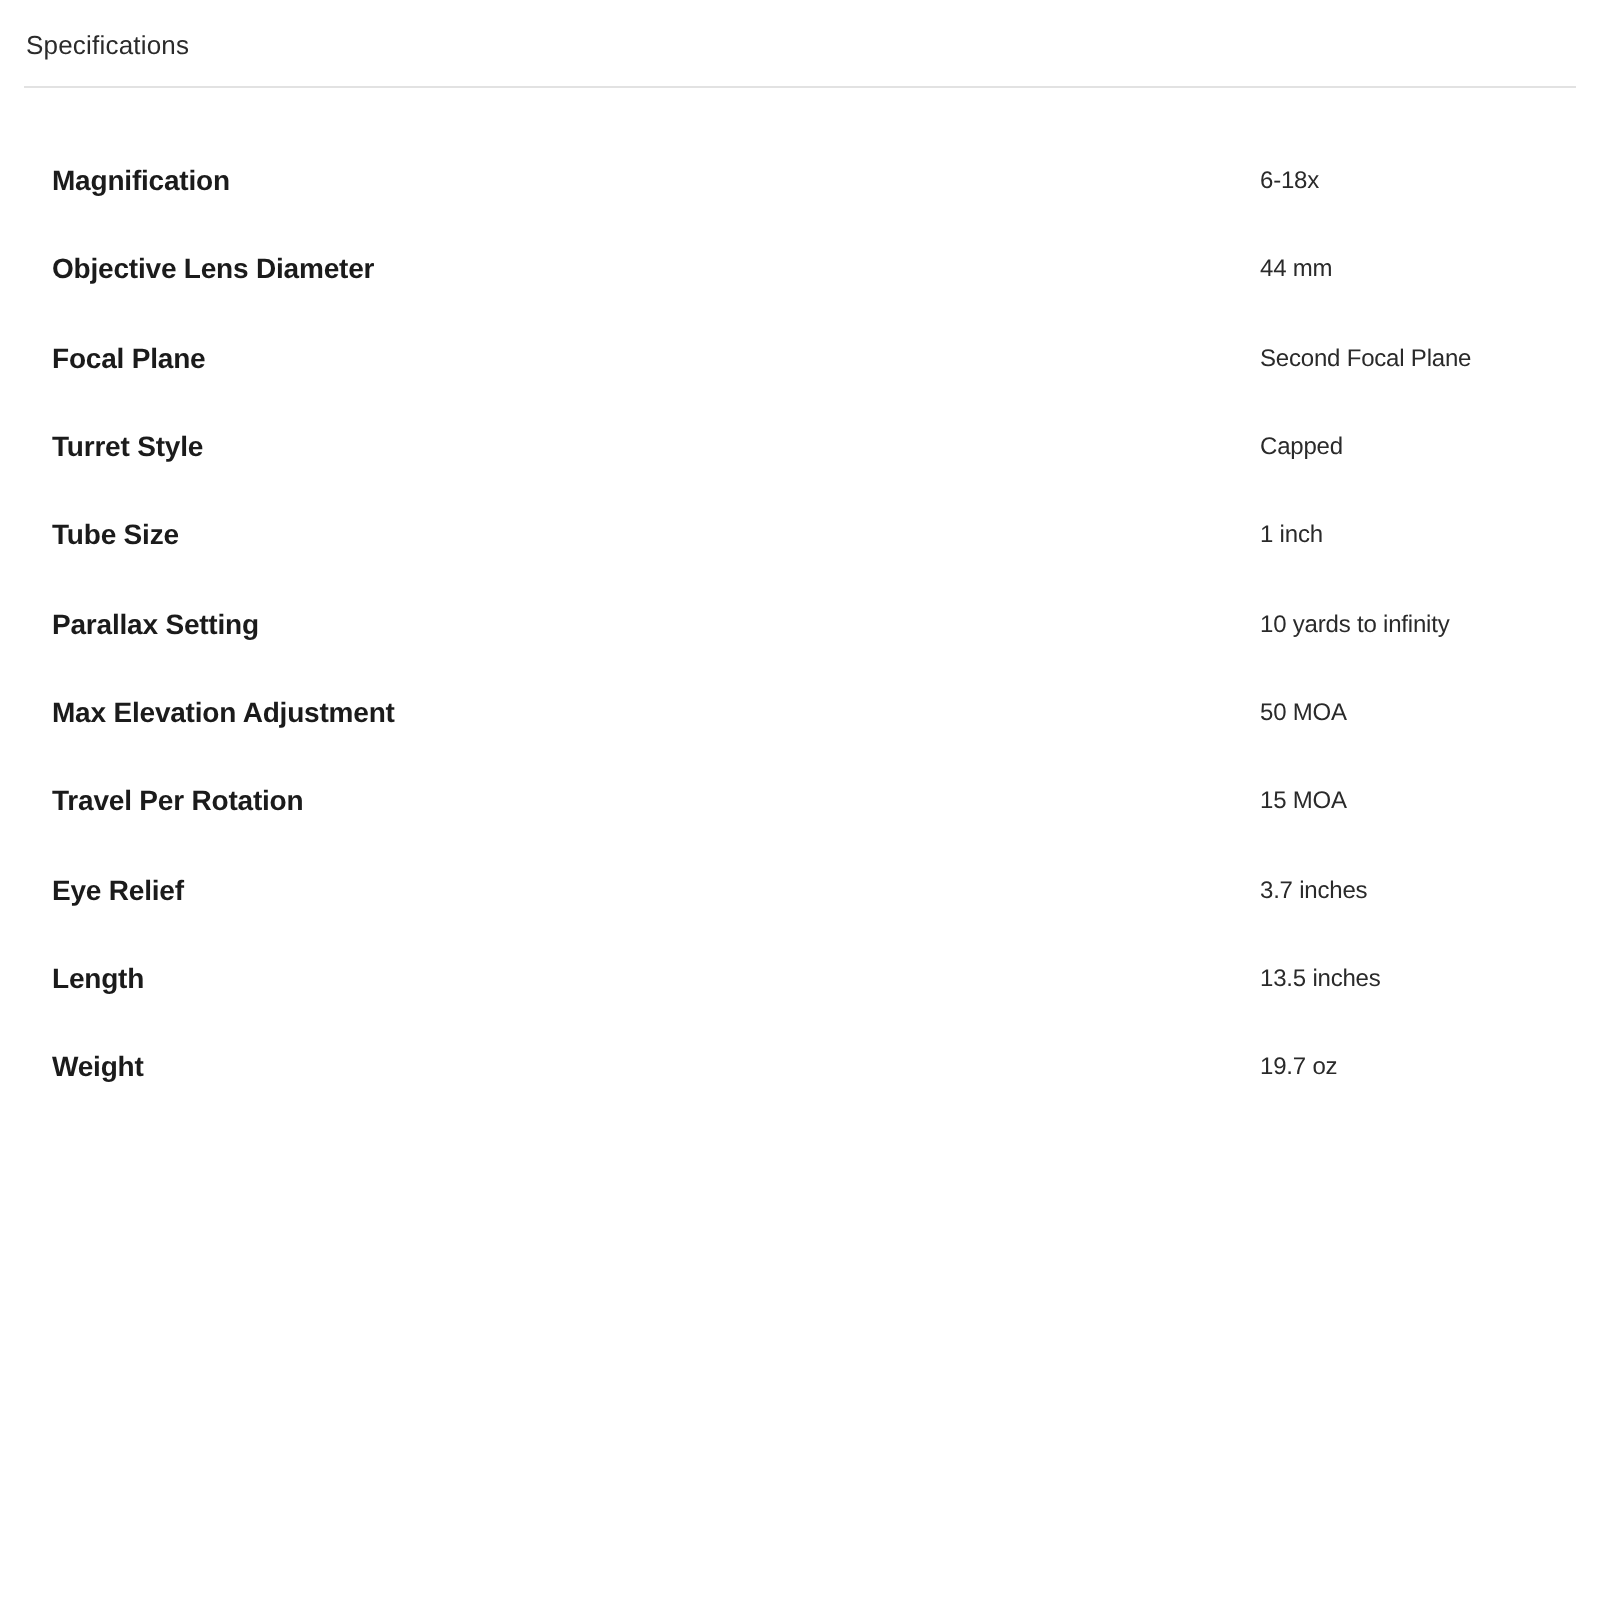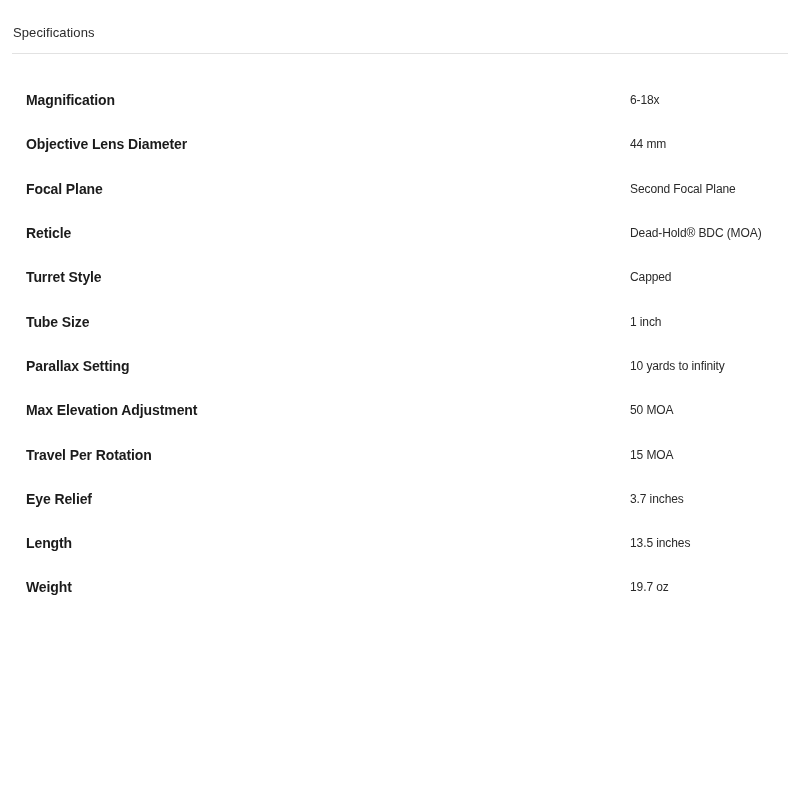--- a/index.html
+++ b/index.html
@@ -16,21 +16,21 @@
   }
   .page {
     width: 800px;
     height: 800px;
     box-sizing: border-box;
     position: relative;
   }
   .section-title {
     font-size: 13px;
     color: #2b2b2b;
-    padding: 25px 0 0 13px;
+    padding: 15px 0 0 13px;
     letter-spacing: 0.1px;
   }
   .divider {
     margin: 13px 12px 0 12px;
     border-top: 1px solid #e2e2e2;
     height: 0;
   }
   .spec-table {
     margin-top: 24px;
     width: 100%;
@@ -82,24 +82,20 @@
       <tr>
         <td class="spec-label">Objective Lens Diameter</td>
         <td class="spec-value">44 mm</td>
       </tr>
 
       <tr>
         <td class="spec-label">Focal Plane</td>
         <td class="spec-value">Second Focal Plane</td>
       </tr>
 
-      <tr>
-        <td class="spec-label">Reticle</td>
-        <td class="spec-value">Dead-Hold® BDC (MOA)</td>
-      </tr>
 
       <tr>
         <td class="spec-label">Turret Style</td>
         <td class="spec-value">Capped</td>
       </tr>
 
       <tr>
         <td class="spec-label">Tube Size</td>
         <td class="spec-value">1 inch</td>
       </tr>

